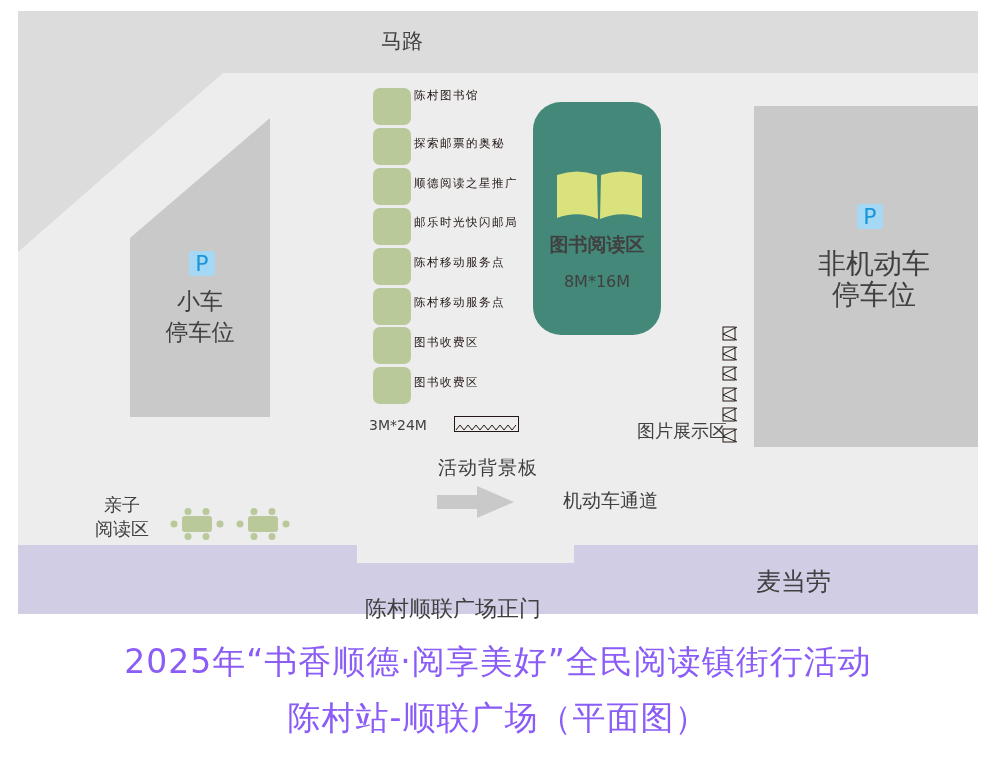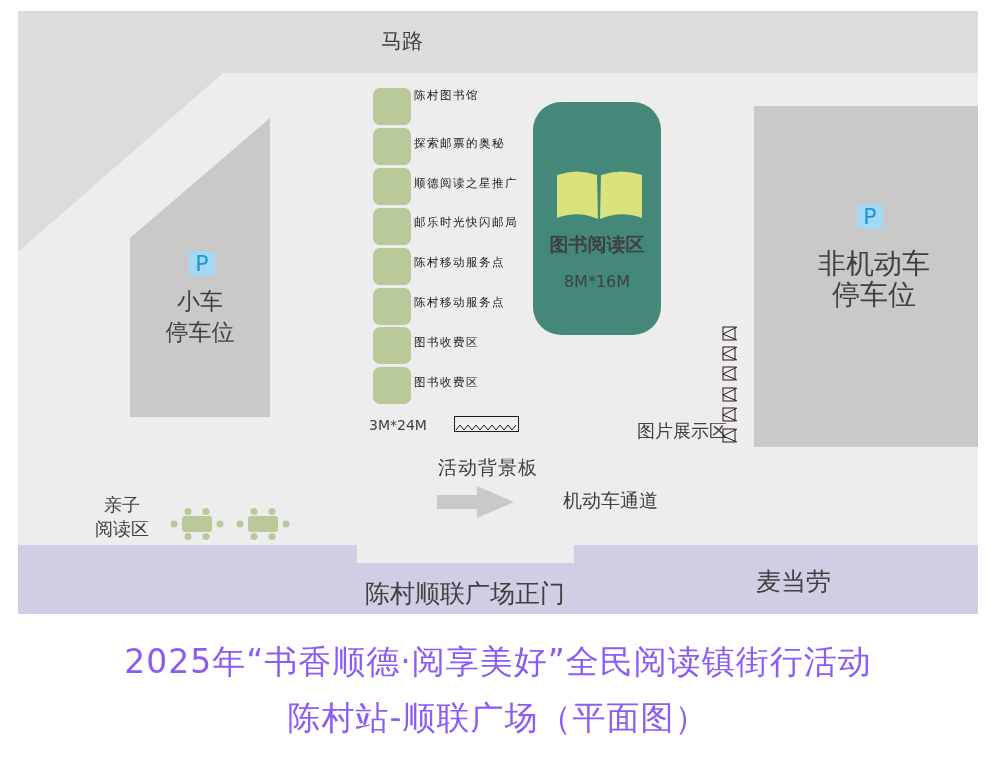--- a/index.html
+++ b/index.html
@@ -151,18 +151,18 @@
         <rect x="12" y="8" width="30" height="16" rx="3"></rect>
       <circle cx="18" cy="3.5" r="3.5"></circle>
         <circle cx="36" cy="3.5" r="3.5"></circle>
       <circle cx="18" cy="28.5" r="3.5"></circle>
         <circle cx="36" cy="28.5" r="3.5"></circle>
       <circle cx="4" cy="16" r="3.5"></circle>
         <circle cx="50" cy="16" r="3.5"></circle>
       </g>
   </svg>
 
-  <div class="lbl" style="left:365px;top:577px;font-size:25px;">陈村顺联广场正门</div>
+  <div class="lbl" style="left:365px;top:594px;font-size:22px;">陈村顺联广场正门</div>
   <div class="lbl" style="left:756px;top:565px;font-size:25px;">麦当劳</div>
 </div>
 
 <div class="title" style="top:640px;">2025年“书香顺德·阅享美好”全民阅读镇街行活动</div>
 <div class="title" style="top:696px;">陈村站-顺联广场（平面图）</div>
 
 </body></html>

